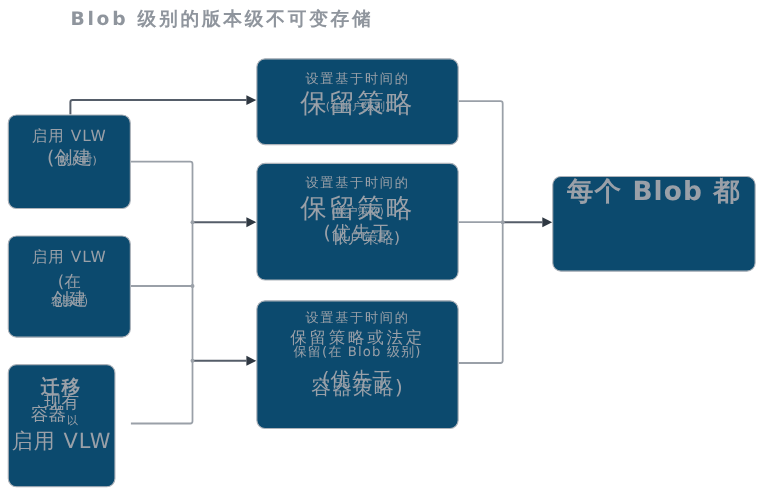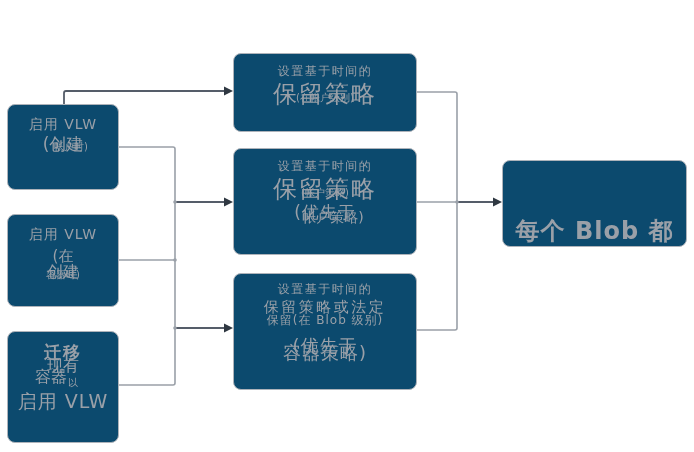--- a/index.html
+++ b/index.html
@@ -26,42 +26,43 @@
   svg .dot{fill:var(--edge);stroke:none;}
   .node{
     position:absolute;box-sizing:border-box;background:#0c4a6e;
     border:1.4px solid var(--box-border);border-radius:8px;
     display:flex;flex-direction:column;align-items:center;justify-content:flex-start;
   }
   .ln{display:block;text-align:center;color:var(--text);line-height:1.15;white-space:nowrap;}
   
   #n-l1{left:7px;top:104px;width:112px;height:86px;padding-top:11px;}
   #n-l2{left:7px;top:214px;width:112px;height:93px;padding-top:11px;}
-  #n-l3{left:7px;top:331px;width:112px;height:112px;padding-top:9px;}
+  #n-l3{left:7px;top:331px;width:98px;height:112px;padding-top:9px;}
   #n-m1{left:233px;top:53px;width:184px;height:79px;padding-top:11px;}
   #n-m2{left:233px;top:148px;width:184px;height:107px;padding-top:11px;}
   #n-m3{left:233px;top:273px;width:184px;height:117px;padding-top:9px;}
-  #n-r {left:502px;top:160px;width:185px;height:87px;justify-content:flex-end;}
+  #n-r {left:502px;top:160px;width:185px;height:87px;justify-content:space-between;}
   
   .s12{font-size:12px;} .s13{font-size:10px;} .s14{font-size:14px;}
   .s15{font-size:15px;} .s16{font-size:16px;} .s17{font-size:17px;}
   .s18{font-size:18px;} .s19{font-size:19px;} .s20{font-size:24px;}
   .w5{font-weight:500;} .w6{font-weight:600;}
   .ls1{letter-spacing:1px;} .ls15{letter-spacing:1.5px;} .ls2{letter-spacing:2px;} .ls25{letter-spacing:2.5px;text-align:center;}
   .mt2{margin-top:2px;} .mt3{margin-top:3px;} .mt4{margin-top:4px;} .mt6{margin-top:6px;} .mt8{margin-top:8px;}
   .up2{margin-top:-2px;} .up6{margin-top:-6px;} .up7{margin-top:-7px;} .up9{margin-top:-9px;}
   .up13{margin-top:-13px;} .up14{margin-top:-14px;} .up16{margin-top:-16px;}
   .shr4{transform:translateX(4px);} .shr8{transform:translateX(8px);} .shr10{transform:translateX(10px);}
   .shl12{transform:translateX(-12px);}
 </style>
 </head>
 <body>
 
 <div id="canvas">
 
+  <div class="title">Blob 级别的版本级不可变存储</div>
 
   <svg class="edges" width="694" height="452" viewBox="0 0 694 452">
 
     <path class="arrow" d="M64,104 L64,93 Q64,91 66,91 L224,91"></path>
     <polygon class="head" points="224,86.5 233,91 224,95.5"></polygon>
 
     <path class="edge" d="M119,147 L173,147 Q175,147 175,149 L175,383 Q175,385 173,385 L119,385"></path>
     <path class="edge" d="M119,260 L175,260"></path>
 
     <path class="arrow" d="M175,202 L224,202"></path>

